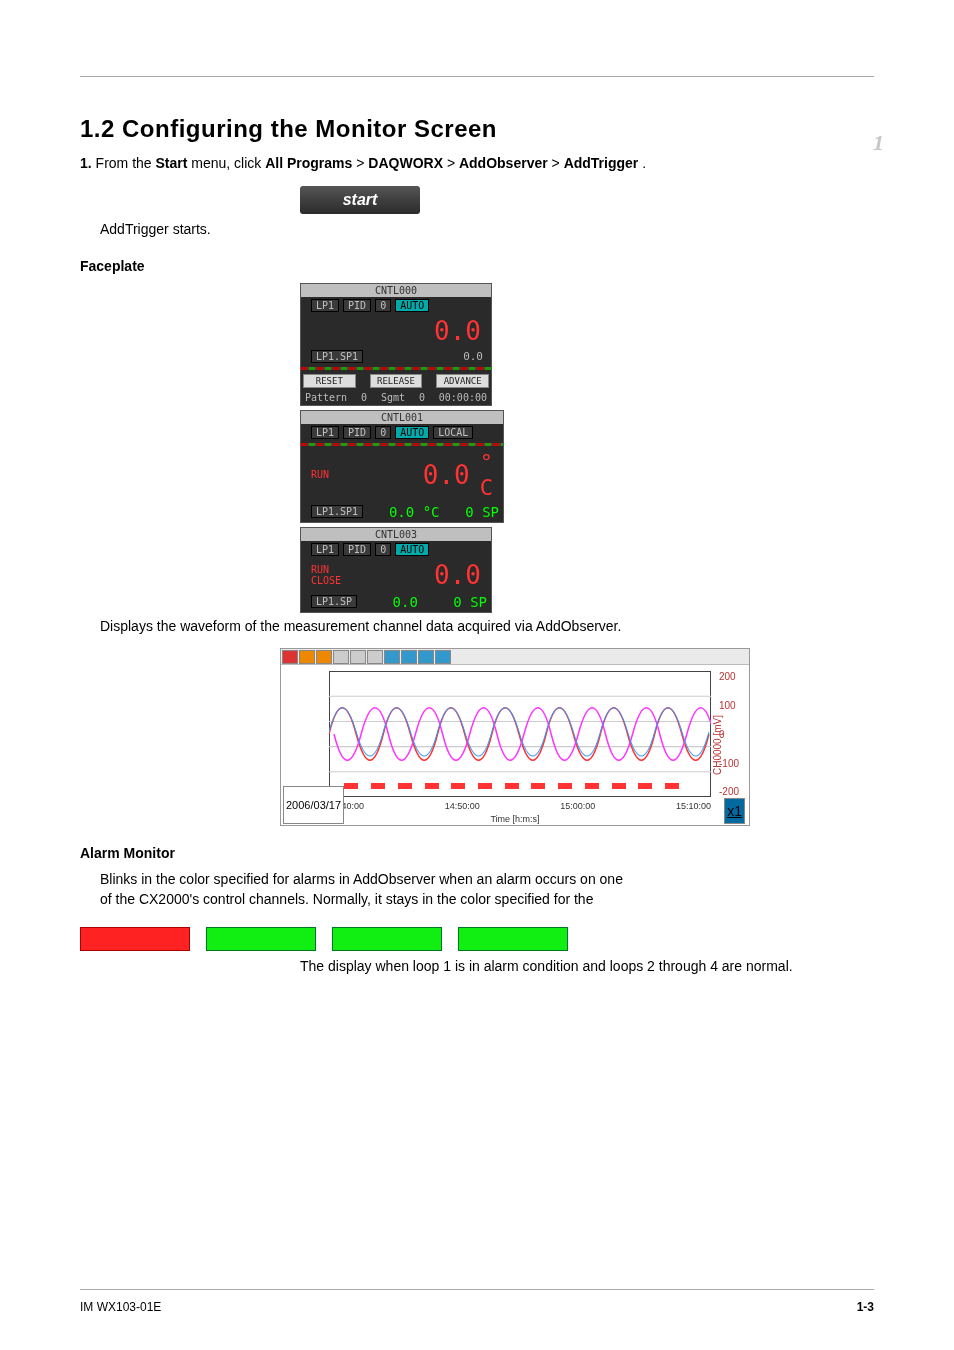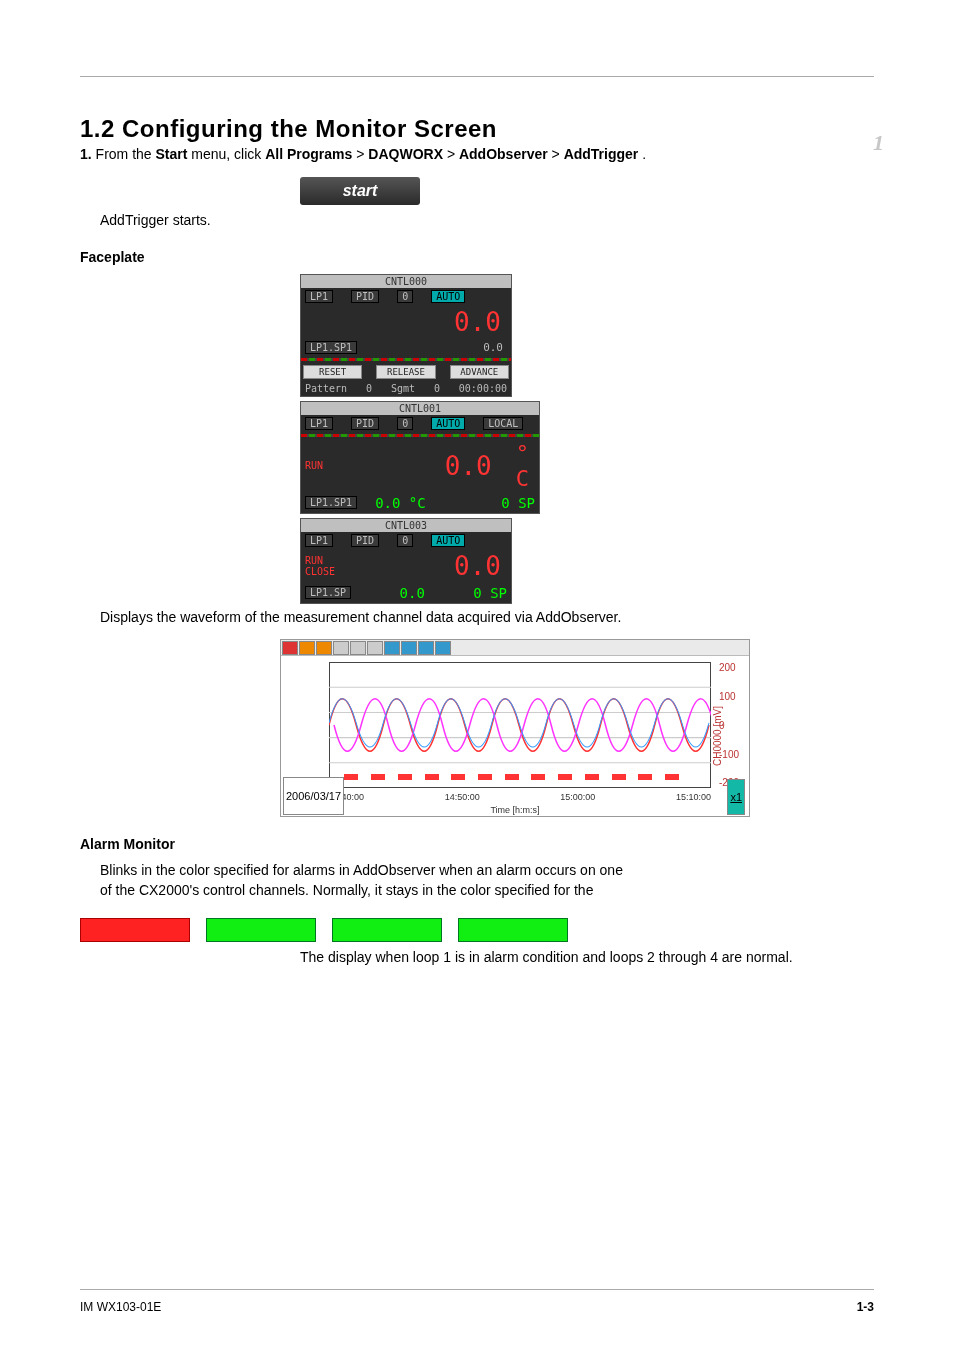--- a/index.html
+++ b/index.html
@@ -1,32 +1,32 @@
 <!DOCTYPE html>
 <html><head>
 <meta charset="utf-8">
 <style>
   * { box-sizing: border-box; margin:0; padding:0; }
   html, body { width:954px; height:1350px; background:#fff; font-family:Arial,Helvetica,sans-serif; color:#000; }
   .page { width:100%; height:100%; position:relative; padding:56px 80px 0 80px; }
   .hr-top { border:none; border-top:1px solid #aaa; margin:20px 0 10px 0; }
   .pagenum { position:absolute; top:130px; right:70px; font:italic bold 22px Georgia,serif; color:#c7c7c7; }
-  .section-title { font-size:24px; font-weight:bold; letter-spacing:0.5px; margin:38px 0 2px 0; }
+  .section-title { font-size:24px; font-weight:bold; letter-spacing:0.5px; margin:38px 0 11px 0; }
   .body, .sub { font-size:14px; line-height:1.4; }
   .sub { margin-left:20px; }
   .step { font-weight:bold; }
   b { font-weight:bold; }
   .block { margin-bottom:12px; }
   .indent-block { margin-left:220px; }
   .start-btn { width:120px; height:28px; background:linear-gradient(#555,#2a2a2a); color:#fff; font-style:italic; font-weight:bold; font-size:16px; display:flex; align-items:center; justify-content:center; border-radius:3px; margin-bottom:6px; }
   .subhead { margin:18px 0 6px 0; }
   
-  .fp { width:212px; background:#2a2a2a; border:1px solid #555; font-family:"Lucida Console",monospace; font-size:11px; color:#0f0; margin:4px 0; }
+  .fp { width:192px; background:#2a2a2a; border:1px solid #555; font-family:"Lucida Console",monospace; font-size:11px; color:#0f0; margin:4px 0; }
   .fp .title { background:#bfbfbf; color:#333; text-align:center; font-size:10px; padding:1px 0; }
-  .fp .row { display:flex; align-items:center; padding:2px 4px; gap:18px; }
+  .fp .row { display:flex; align-items:center; padding:2px 4px; gap:4px;margin-left:6px; }
   .fp .chip { background:#3a3a3a; color:#c0c0c0; padding:0 4px; border:1px solid #000; font-size:10px; }
   .fp .chip.cyan { background:#0aa; color:#000; }
   .fp .big { font-size:26px; color:#f33; text-align:right; flex:1; padding-right:6px; }
   .fp .gray { color:#bbb; flex:1; text-align:right; padding-right:4px; }
   .fp .sep { height:3px; background:repeating-linear-gradient(90deg,#c00 0 6px,#444 6px 8px,#290 8px 14px,#444 14px 16px); margin:2px 0; }
   .fp .btns { display:flex; gap:14px; padding:2px; }
   .fp .btns .b { flex:1; background:#ddd; color:#222; font-size:9px; text-align:center; padding:1px 0; border:1px solid #888; }
   .fp .foot { display:flex; color:#bbb; font-size:10px; padding:2px 4px; justify-content:space-between; }
   .fp .sp { color:#0f0; font-size:14px; }
   .fp .red { color:#f33; font-size:10px; }
@@ -37,21 +37,21 @@
   .trend .tool.r { background:#d33; }
   .trend .tool.o { background:#e80; }
   .trend .tool.b { background:#39c; }
   .trend .plot { position:relative; height:160px; background:#fff; padding:6px 38px 4px 48px; }
   .trend .grid { position:absolute; left:48px; right:38px; top:6px; bottom:28px; border:1px solid #444; }
   .trend .ylabel { position:absolute; right:2px; top:50%; transform:translateY(-50%) rotate(-90deg); transform-origin:center; font-size:10px; color:#b33; }
   .trend .ticks { position:absolute; right:10px; top:6px; bottom:28px; display:flex; flex-direction:column; justify-content:space-between; font-size:10px; color:#b33; }
   .trend .xticks { position:absolute; left:48px; right:38px; bottom:14px; display:flex; justify-content:space-between; font-size:9px; color:#333; }
   .trend .xlabel { position:absolute; left:0; right:0; bottom:1px; text-align:center; font-size:9px; color:#333; }
   .trend .date { position:absolute; left:2px; bottom:1px; font-size:11px; border:1px solid #888; padding:12px 2px; background:#fff; }
-  .trend .zoom { position:absolute; right:4px; bottom:1px; font-size:11px; border:1px solid #888; padding:11px 2px; background:#14b8a6; text-decoration:underline; }
+  .trend .zoom { position:absolute; right:4px; bottom:1px; font-size:14px; border:1px solid #888; padding:4px 2px; background:#0369a1; text-decoration:underline; }
   .trend svg { position:absolute; left:48px; right:38px; top:6px; bottom:28px; width:calc(100% - 86px); height:calc(100% - 34px); }
   .trend .markers { position:absolute; left:48px; right:38px; bottom:30px; height:12px; }
   .trend .mk { position:absolute; width:14px; height:6px; background:#f33; }
   
   .alarm-row { display:flex; gap:16px; margin:18px 0 6px 0; }
   .alarm { width:110px; height:24px; border:1px solid #072; }
   .alarm.on { background:#f22; border-color:#a00; }
   .alarm.off { background:#1e1; }
   .hr-bot { border:none; border-top:1px solid #aaa; position:absolute; left:80px; right:80px; bottom:60px; }
   .footer-left { position:absolute; left:80px; bottom:36px; font-size:12px; }
@@ -113,38 +113,38 @@
       </div>
       <div class="foot">
         <span>Pattern</span>
         <span>0</span>
         <span>Sgmt</span>
         <span>0</span>
         <span>00:00:00</span>
       </div>
     </div>
 
-    <div class="fp" style="width:240px">
+    <div class="fp" style="width:204px">
       <div class="title">CNTL001</div>
       <div class="row">
         <span class="chip">LP1</span>
         <span class="chip">PID</span>
         <span class="chip">0</span>
         <span class="chip cyan">AUTO</span>
         <span class="chip">LOCAL</span>
       </div>
       <div class="sep"></div>
       <div class="row">
         <span class="red">RUN</span>
         <span class="big">0.0</span>
         <span class="big" style="flex:0;font-size:22px">° C</span>
       </div>
       <div class="row">
         <span class="chip">LP1.SP1</span>
-        <span class="sp" style="flex:1;">0.0 °C</span>
+        <span class="sp" style="flex:1;text-align:center">0.0 °C</span>
         <span class="sp">0 SP</span>
       </div>
     </div>
 
     <div class="fp">
       <div class="title">CNTL003</div>
       <div class="row">
         <span class="chip">LP1</span>
         <span class="chip">PID</span>
         <span class="chip">0</span>

